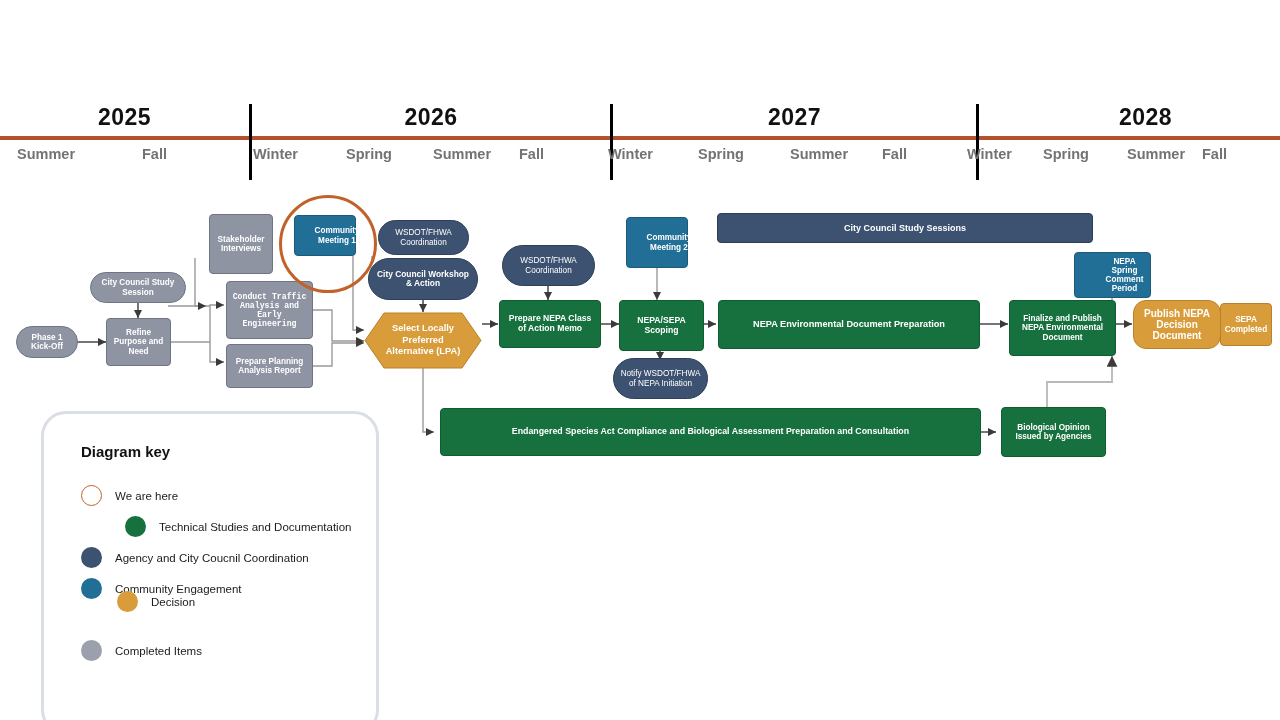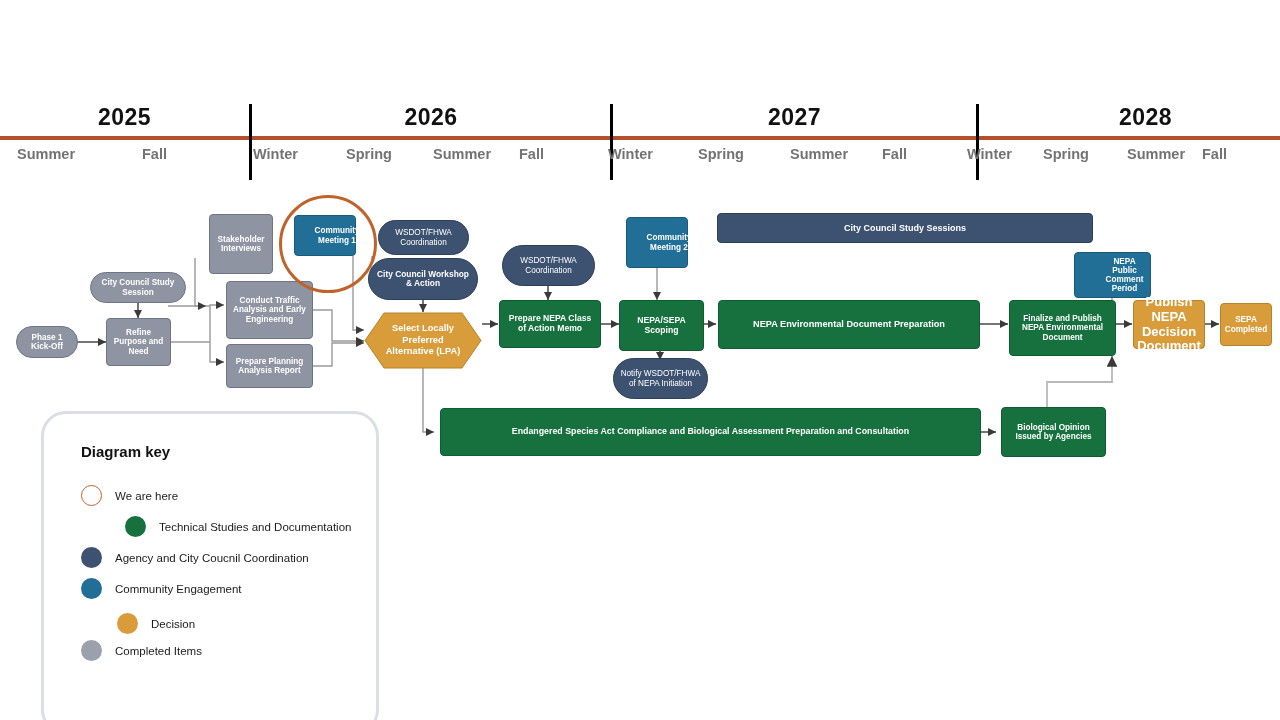--- a/index.html
+++ b/index.html
@@ -266,21 +266,21 @@
   </svg>
 
   <div class="node gray pill" style="left:16px; top:326px; width:62px; height:32px; font-size:8.2px;">Phase 1 Kick-Off</div>
 
   <div class="node gray pill" style="left:90px; top:272px; width:96px; height:31px; font-size:8.2px;">City Council Study Session</div>
 
   <div class="node gray rounded" style="left:106px; top:318px; width:65px; height:48px; font-size:8.2px;">Refine Purpose and Need</div>
 
   <div class="node gray rounded" style="left:163px; top:214px; width:64px; height:60px; font-size:8.2px;margin-left:46px;">Stakeholder Interviews</div>
 
-  <div class="node gray rounded" style="left:226px; top:281px; width:87px; height:58px; font-size:8.2px;">Conduct Traffic Analysis and Early Engineering</div>
+  <div class="node gray rounded" style="left:226px; top:281px; width:87px; height:58px; font-size:8.2px;font-family:Liberation Mono, monospace;">Conduct Traffic Analysis and Early Engineering</div>
 
   <div class="node gray rounded" style="left:226px; top:344px; width:87px; height:44px; font-size:8.2px;">Prepare Planning Analysis Report</div>
 
   <div class="node teal rounded" style="left:294px; top:215px; width:62px; height:41px; font-size:8.2px;">Community Meeting 1</div>
 
   <div class="here-circle" style="left:279px; top:195px; width:92px; height:92px;"></div>
 
   <div class="node navy pill" style="left:378px; top:220px; width:91px; height:35px; font-size:8.2px; font-weight:normal;">WSDOT/FHWA Coordination</div>
 
   <div class="node navy pill" style="left:368px; top:258px; width:110px; height:42px; font-size:8.4px;">City Council Workshop &amp; Action</div>
@@ -303,25 +303,25 @@
   <div class="node navy pill" style="left:613px; top:358px; width:95px; height:41px; font-size:8.2px; font-weight:normal;">Notify WSDOT/FHWA of NEPA Initiation</div>
 
   <div class="node navy rounded" style="left:717px; top:213px; width:376px; height:30px; font-size:9px;">City Council Study Sessions</div>
 
   <div class="node green rounded" style="left:718px; top:300px; width:262px; height:49px; font-size:9.2px;">NEPA Environmental Document Preparation</div>
 
   <div class="node green rounded" style="left:440px; top:408px; width:541px; height:48px; font-size:8.8px;">Endangered Species Act Compliance and Biological Assessment Preparation and Consultation</div>
 
   <div class="node green rounded" style="left:1001px; top:407px; width:105px; height:50px; font-size:8.2px;">Biological Opinion Issued by Agencies</div>
 
-  <div class="node teal rounded" style="left:1074px; top:252px; width:77px; height:46px; font-size:8.2px;">NEPA Public Comment Period</div>
+  <div class="node teal rounded" style="left:1074px; top:252px; width:77px; height:46px; font-size:8.2px;">NEPA Spring Comment Period</div>
 
   <div class="node green rounded" style="left:1009px; top:300px; width:107px; height:56px; font-size:8.2px;">Finalize and Publish NEPA Environmental Document</div>
 
-  <div class="node orange rounded" style="left:1133px; top:300px; width:72px; height:49px; font-size:13px;">Publish NEPA Decision Document</div>
+  <div class="node orange rounded" style="left:1133px; top:300px; width:88px; height:49px; font-size:10px;border-radius:13px;">Publish NEPA Decision Document</div>
 
   <div class="node orange rounded" style="left:1220px; top:303px; width:52px; height:43px; font-size:8.2px;">SEPA Completed</div>
 
   <div class="legend">
     <div class="legend-title">Diagram key</div>
 
     <div class="legend-row" style="top:71px;">
       <span class="legend-swatch hollow"></span>
       <span class="legend-text">We are here</span>
     </div>
@@ -334,21 +334,21 @@
     <div class="legend-row" style="top:133px;">
       <span class="legend-swatch" style="background:#3c5270;"></span>
       <span class="legend-text">Agency and City Coucnil Coordination</span>
     </div>
 
     <div class="legend-row" style="top:164px;">
       <span class="legend-swatch" style="background:#216f96;"></span>
       <span class="legend-text">Community Engagement</span>
     </div>
 
-    <div class="legend-row" style="top:199px;padding-left:36px;">
+    <div class="legend-row" style="top:177px;padding-left:36px;">
       <span class="legend-swatch" style="background:#d99c3b;"></span>
       <span class="legend-text">Decision</span>
     </div>
 
     <div class="legend-row" style="top:226px;">
       <span class="legend-swatch" style="background:#9aa1ad;"></span>
       <span class="legend-text">Completed Items</span>
     </div>
   </div>
 

